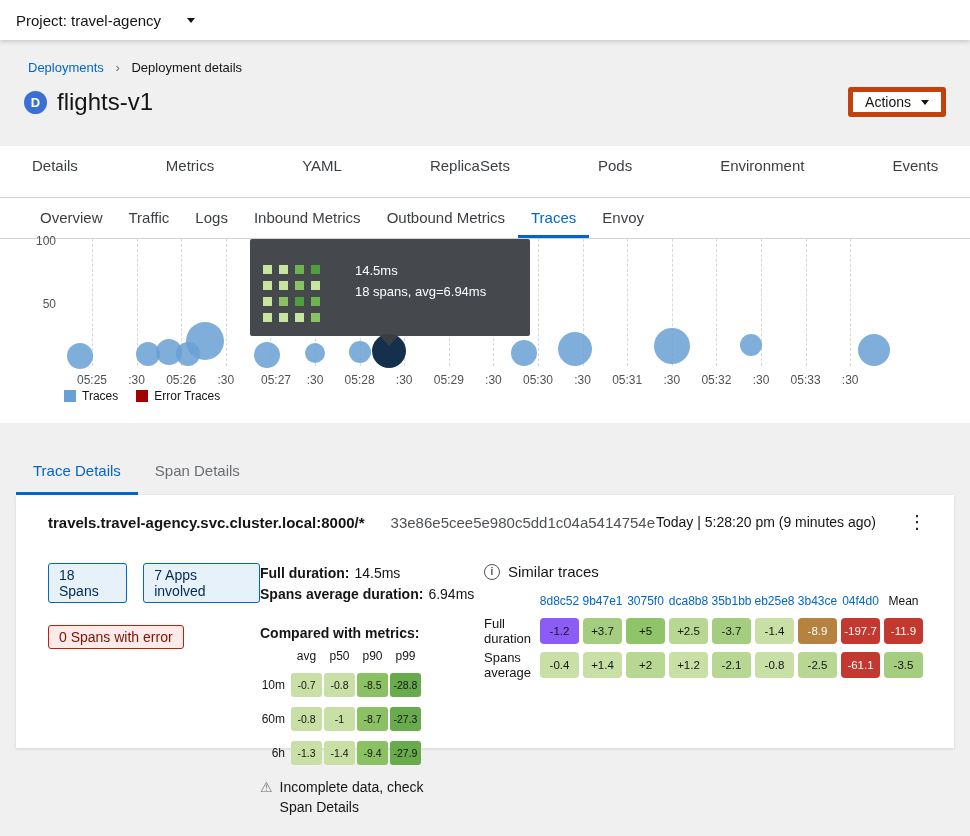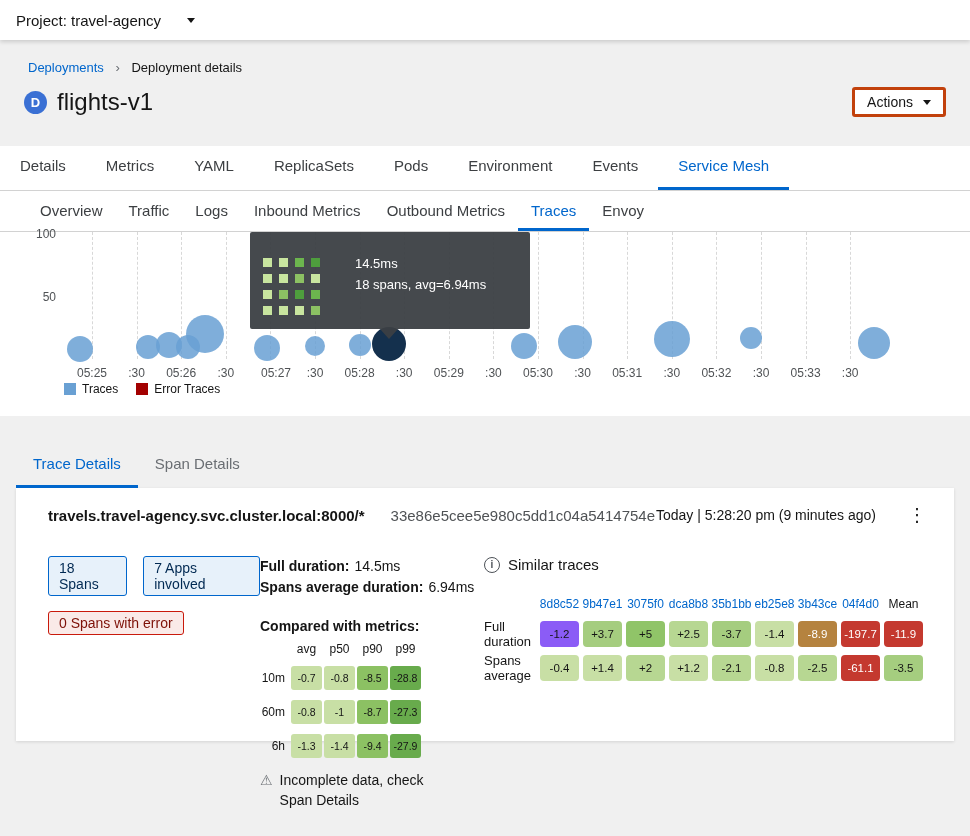--- a/index.html
+++ b/index.html
@@ -18,27 +18,27 @@
   
   .header-band { height:106px; background:#f0f0f0; }
   .breadcrumb { padding:20px 28px 0; font-size:13px; }
   .crumb-link { color:#0066cc; cursor:pointer; }
   .crumb-sep { color:#6a6e73; margin:0 8px; }
   .crumb-current { color:#151515; }
   .title-row { display:flex; align-items:center; margin-top:12px; padding:0 24px; }
   .d-badge { width:23px; height:23px; border-radius:50%; background:#3a70d4; color:#fff; font-size:13px;
              font-weight:bold; display:flex; align-items:center; justify-content:center; flex:0 0 auto; }
   .page-title { font-size:24px; font-weight:400; margin-left:10px; color:#151515; }
-  .actions-btn { margin-left:auto; height:30px; padding:0 12px; background:#fff; border:3px solid #c2410c;
+  .actions-btn { margin-left:auto; height:30px; padding:0 12px; background:#fff; border:5px solid #c2410c;
                  border-radius:3px; font-size:14px; color:#151515; display:flex; align-items:center; gap:10px;
                  cursor:pointer; font-family:inherit; }
 
   
   .tabs { display:flex; background:#fff; border-bottom:1px solid #d2d2d2; }
-  .tabs.primary { height:45px; padding-left:0; }
+  .tabs.primary { height:52px; padding-left:12px;gap:48px; }
   .tabs.secondary { height:41px; padding-left:27px; }
   .tab { padding:0 20px; line-height:39px; font-size:15px; color:#3c3f42; cursor:pointer; white-space:nowrap; }
   .tab.sm { padding:0 13px; line-height:40px; }
   .tab.active { color:#0066cc; box-shadow:inset 0 -3px 0 #0066cc; }
 
   
   .chart-area { position:relative; background:#fff; height:184px; }
   .ytick { position:absolute; left:16px; width:40px; text-align:right; font-size:12px; color:#4f5255; z-index:1; }
   .gridline { position:absolute; top:0; height:127px; border-left:1px dashed #d8d8d8; z-index:0; }
   .xtick { position:absolute; top:134px; width:60px; text-align:center; font-size:12px; color:#4f5255; z-index:1; }
@@ -73,21 +73,21 @@
   .head-right { margin-left:auto; display:flex; align-items:center; gap:28px; }
   .timestamp { font-size:14px; color:#151515; }
   .kebab { font-size:18px; color:#151515; cursor:pointer; line-height:1; padding:0 4px; }
 
   .trace-body { display:flex; margin-top:32px; }
   .col-a { width:212px; }
   .col-b { width:224px; }
   .col-c { flex:1; }
 
   .chip-row { display:flex; gap:16px; }
-  .chip-row.err { margin-top:15px; }
+  .chip-row.err { margin-top:22px; }
   .chip { border-radius:3px; font-size:14px; padding:3px 10px; display:inline-block; }
   .chip.blue { background:#e7f1fa; border:1px solid #0066cc; color:#002952; }
   .chip.red { background:#faeae8; border:1px solid #c9190b; color:#7d1007; }
 
   .metric-line { font-size:14px; line-height:21px; }
   .metric-line .b { font-weight:bold; }
   .metric-line .v { margin-left:5px; }
   .compared-title { font-weight:bold; font-size:14px; margin-top:20px; margin-bottom:8px; }
 
   .c-table { display:grid; grid-template-columns:30px repeat(4,33px); align-items:center; row-gap:10px; }
@@ -97,21 +97,21 @@
   .mini-chip { display:flex; align-items:center; justify-content:center; height:24px; width:31px;
                border-radius:3px; font-size:10.5px; color:#151515; }
 
   .warning-row { margin-top:12px; display:flex; gap:7px; font-size:14px; max-width:200px; line-height:20px; }
   .warn-icon { color:#6a6e73; font-size:14px; }
 
   .similar-head { display:flex; align-items:center; gap:8px; font-size:15px; color:#151515; }
   .info-icon { width:16px; height:16px; border-radius:50%; border:1px solid #4d5258; color:#4d5258;
                font-size:10px; font-weight:bold; display:flex; align-items:center; justify-content:center;
                font-style:normal; cursor:pointer; }
-  .s-table { display:grid; grid-template-columns:54px repeat(9,43px); align-items:center; margin-top:24px; }
+  .s-table { display:grid; grid-template-columns:54px repeat(9,43px); align-items:center; margin-top:14px; }
   .s-cell { display:flex; justify-content:center; align-items:center; }
   .s-head { font-size:12px; color:#0066cc; padding-bottom:6px; cursor:pointer; }
   .s-head.mean { color:#151515; cursor:default; }
   .s-rowlabel { justify-content:flex-start; font-size:13px; color:#151515; line-height:15px; }
   .val-chip { display:flex; align-items:center; justify-content:center; height:26px; width:39px;
               margin:4px 2px; border-radius:4px; font-size:11.5px; }
 </style>
 </head>
 <body>
 

